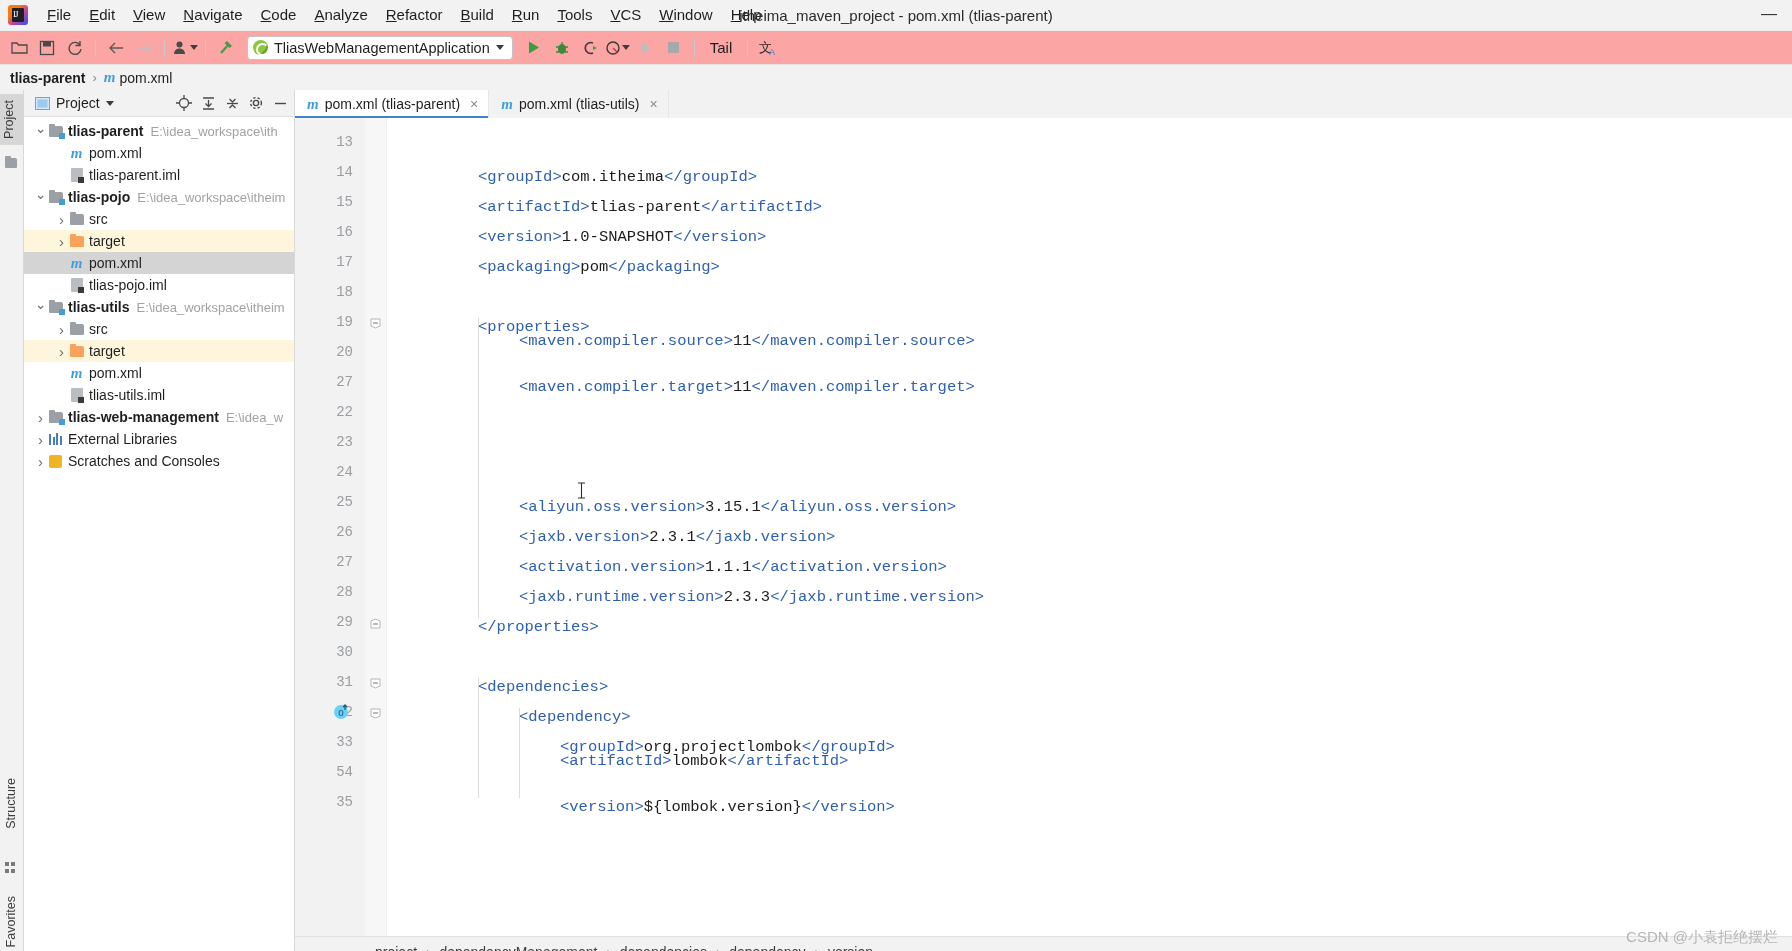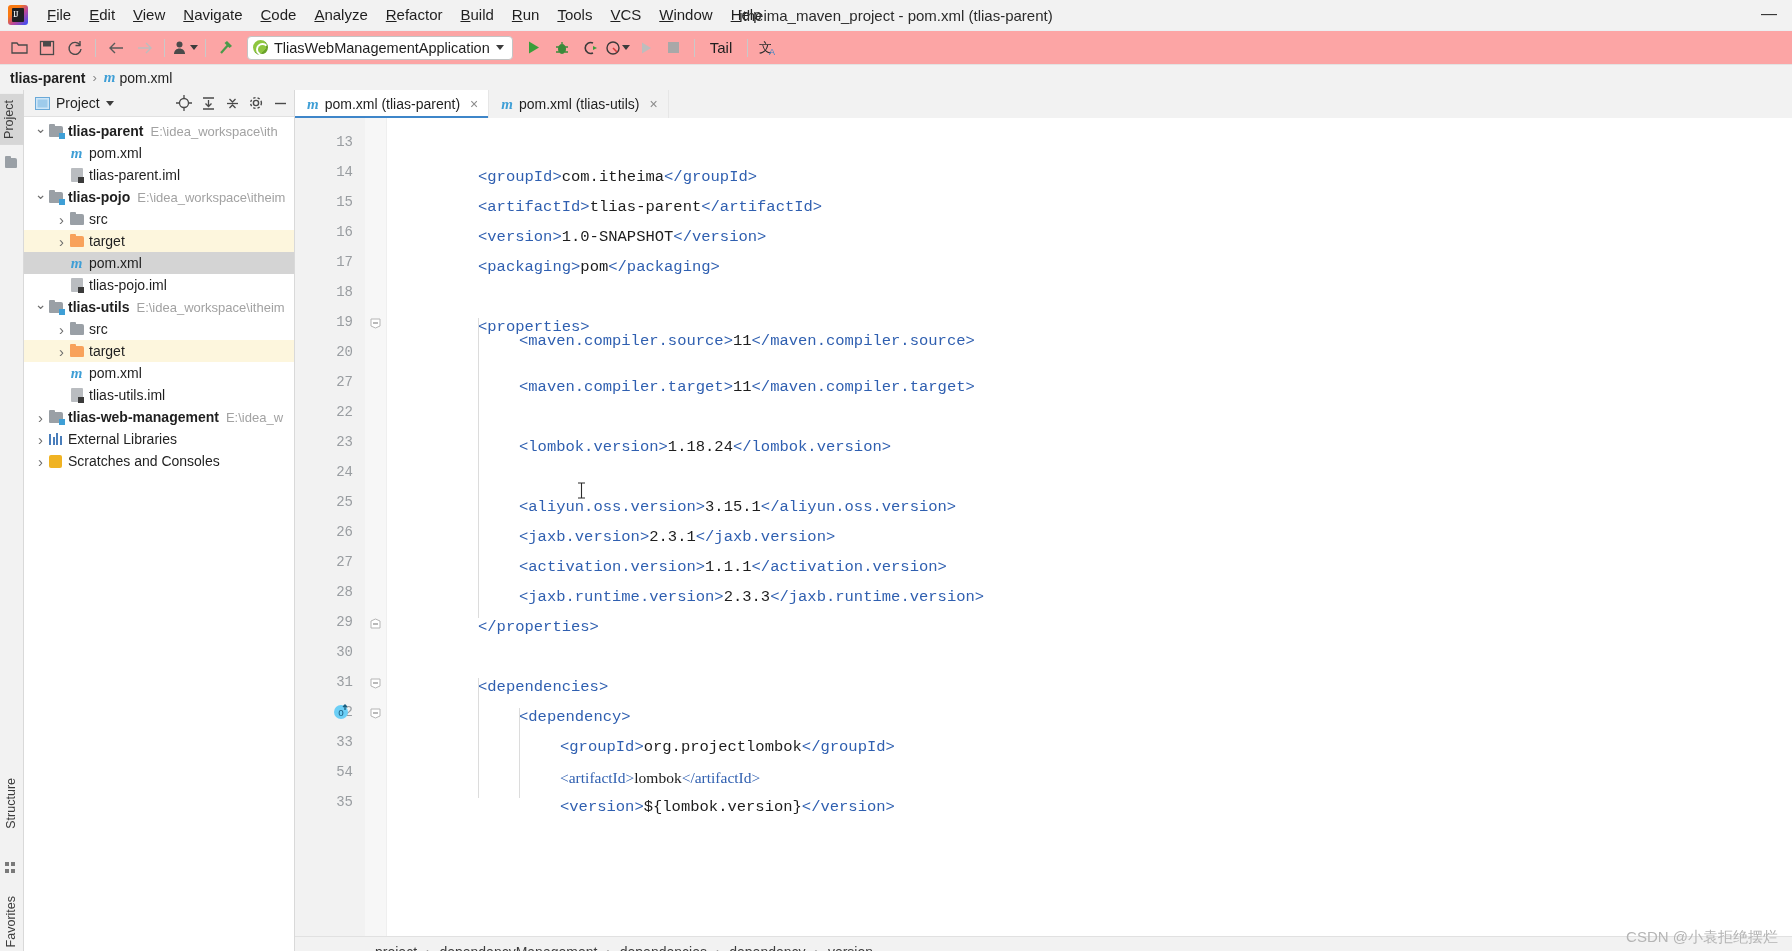--- a/index.html
+++ b/index.html
@@ -570,31 +570,30 @@
             <div class="cline" style="top: 14px; padding-left: 0px;"></div>
             <div class="cline" style="top: 44px; padding-left: 41px;"><span class="tag">&lt;groupId&gt;</span><span class="txt">com.itheima</span><span class="tag">&lt;/groupId&gt;</span></div>
             <div class="cline" style="top: 74px; padding-left: 41px;"><span class="tag">&lt;artifactId&gt;</span><span class="txt">tlias-parent</span><span class="tag">&lt;/artifactId&gt;</span></div>
             <div class="cline" style="top: 104px; padding-left: 41px;"><span class="tag">&lt;version&gt;</span><span class="txt">1.0-SNAPSHOT</span><span class="tag">&lt;/version&gt;</span></div>
             <div class="cline" style="top: 134px; padding-left: 41px;"><span class="tag">&lt;packaging&gt;</span><span class="txt">pom</span><span class="tag">&lt;/packaging&gt;</span></div>
             <div class="cline" style="top: 164px; padding-left: 0px;"></div>
             <div class="cline" style="top: 194px; padding-left: 41px;"><span class="tag">&lt;properties&gt;</span></div>
             <div class="cline" style="top: 208px; padding-left: 82px;"><span class="tag">&lt;maven.compiler.source&gt;</span><span class="txt">11</span><span class="tag">&lt;/maven.compiler.source&gt;</span></div>
             <div class="cline" style="top: 254px; padding-left: 82px;"><span class="tag">&lt;maven.compiler.target&gt;</span><span class="txt">11</span><span class="tag">&lt;/maven.compiler.target&gt;</span></div>
             <div class="cline" style="top: 284px; padding-left: 0px;"></div>
-            <div class="cline" style="top: 314px; padding-left: 82px;"><span class="tag">&lt;lombok.version&gt;</span><span class="txt">1.18.24</span><span class="tag">&lt;/lombok.version&gt;</span></div>
             <div class="cline" style="top: 374px; padding-left: 82px;"><span class="tag">&lt;aliyun.oss.version&gt;</span><span class="txt">3.15.1</span><span class="tag">&lt;/aliyun.oss.version&gt;</span></div>
             <div class="cline" style="top: 404px; padding-left: 82px;"><span class="tag">&lt;jaxb.version&gt;</span><span class="txt">2.3.1</span><span class="tag">&lt;/jaxb.version&gt;</span></div>
             <div class="cline" style="top: 434px; padding-left: 82px;"><span class="tag">&lt;activation.version&gt;</span><span class="txt">1.1.1</span><span class="tag">&lt;/activation.version&gt;</span></div>
             <div class="cline" style="top: 464px; padding-left: 82px;"><span class="tag">&lt;jaxb.runtime.version&gt;</span><span class="txt">2.3.3</span><span class="tag">&lt;/jaxb.runtime.version&gt;</span></div>
             <div class="cline" style="top: 494px; padding-left: 41px;"><span class="tag">&lt;/properties&gt;</span></div>
             <div class="cline" style="top: 524px; padding-left: 0px;"></div>
             <div class="cline" style="top: 554px; padding-left: 41px;"><span class="tag">&lt;dependencies&gt;</span></div>
             <div class="cline" style="top: 584px; padding-left: 82px;"><span class="tag">&lt;dependency&gt;</span></div>
             <div class="cline" style="top: 614px; padding-left: 123px;"><span class="tag">&lt;groupId&gt;</span><span class="txt">org.projectlombok</span><span class="tag">&lt;/groupId&gt;</span></div>
-            <div class="cline" style="top: 645px; padding-left: 123px; font-family: Liberation Serif, serif;"><span class="tag">&lt;artifactId&gt;</span><span class="txt">lombok</span><span class="tag">&lt;/artifactId&gt;</span></div>
+            <div class="cline" style="top: 628px; padding-left: 123px;"><span class="tag">&lt;artifactId&gt;</span><span class="txt">lombok</span><span class="tag">&lt;/artifactId&gt;</span></div>
             <div class="cline" style="top: 674px; padding-left: 123px;"><span class="tag">&lt;version&gt;</span><span class="txt">${lombok.version}</span><span class="tag">&lt;/version&gt;</span></div>
             <div class="indent-guide" style="left: 91px; top: 200px; height: 300px;"></div>
             <div class="indent-guide" style="left: 91px; top: 560px; height: 120px;"></div>
             <div class="indent-guide" style="left: 132px; top: 590px; height: 90px;"></div>
             <div class="mouse-ibeam" style="left: 190px; top: 362px;"><svg width="9" height="17" viewBox="0 0 9 17">
                 <path d="M1 1h7M4.5 1v15M1 16h7" stroke="#2b2b2b" stroke-width="1.1" fill="none"></path>
               </svg></div>
           </div>
       </div>
       <div class="bottom-bc" id="bottombc">

